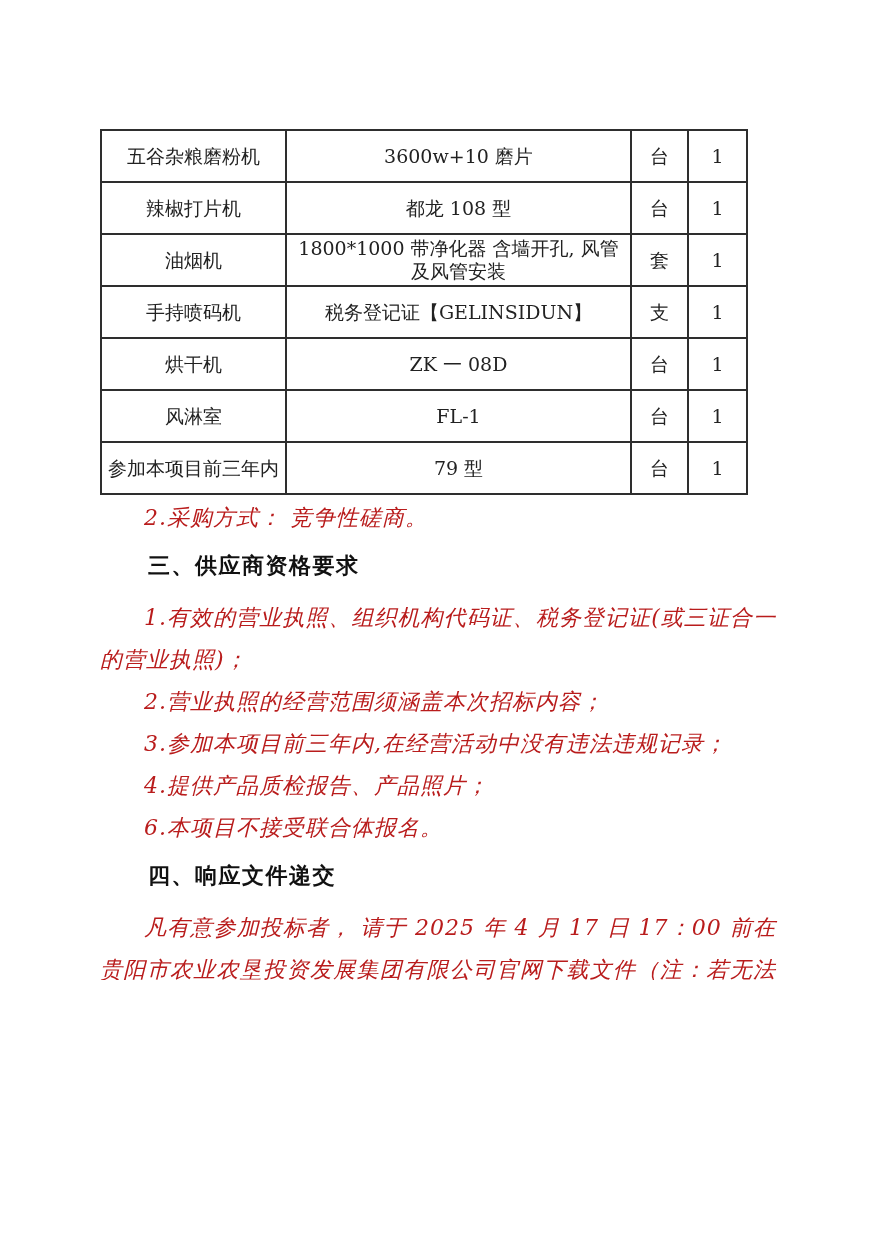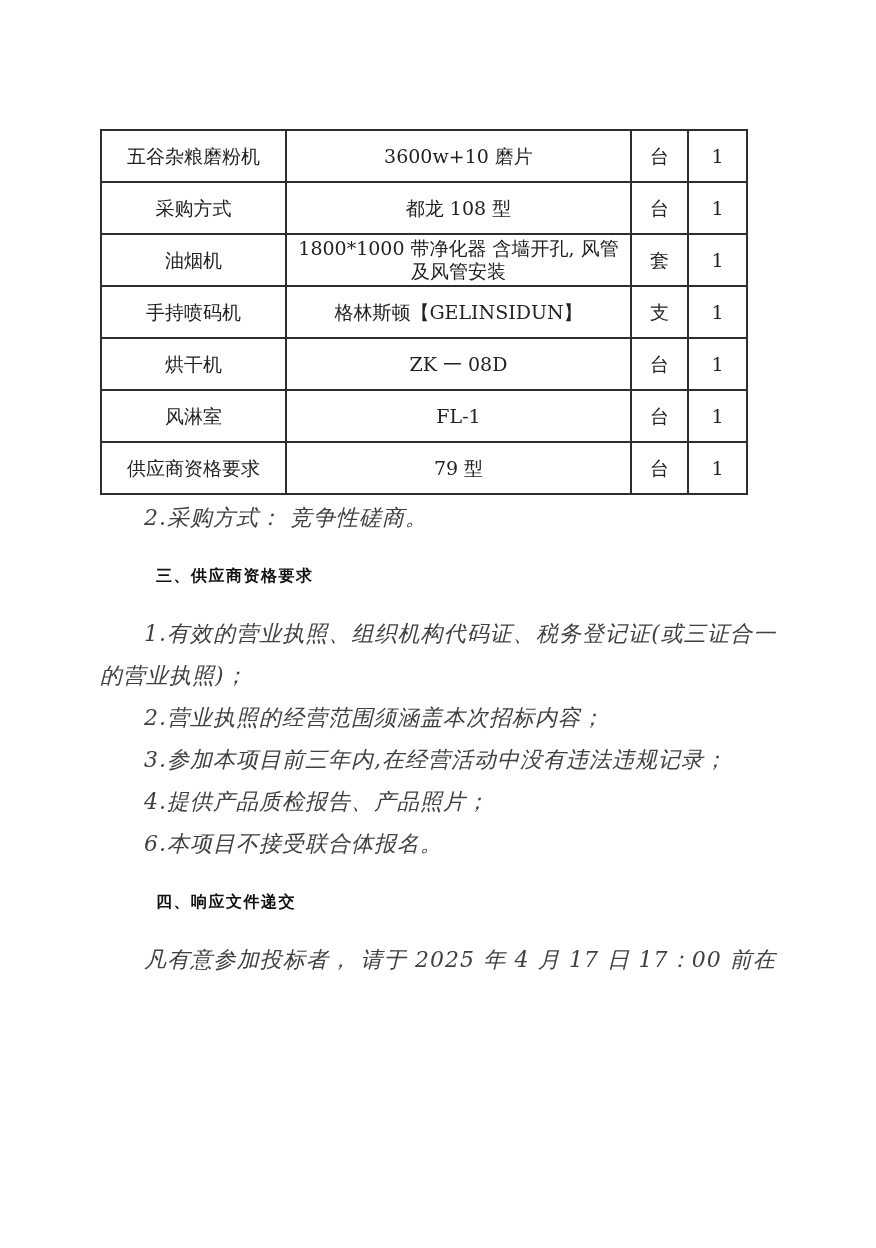--- a/index.html
+++ b/index.html
@@ -51,29 +51,29 @@
     width: 676px;
   }
   .para {
     margin: 0;
     font-size: 22px;
     line-height: 42px;
     letter-spacing: 1px;
     text-align: justify;
     text-indent: 44px;
     font-style: italic;       
-    color: #404040;
+    color: #b91c1c;
     word-break: break-all;
   }
   .heading {
-    margin: 16px;
-    font-family: Liberation Sans, sans-serif;
+    margin: 8px;
+    font-family: Liberation Mono, monospace;
     font-weight: bold;
     font-style: normal;
-    font-size: 16px;
+    font-size: 22px;
     line-height: 42px;
     letter-spacing: 1.5px;
     text-indent: 40px;
     color: #111111;
   }
 </style>
 </head>
 <body>
 
 <div class="page">
@@ -86,51 +86,51 @@
         <col class="c-qty">
     </colgroup>
     <tbody>
       <tr>
         <td>五谷杂粮磨粉机</td>
         <td>3600w+10 磨片</td>
         <td>台</td>
         <td>1</td>
       </tr>
       <tr>
-        <td>采购方式</td>
+        <td>辣椒打片机</td>
         <td>都龙 108 型</td>
         <td>台</td>
         <td>1</td>
       </tr>
       <tr>
         <td>油烟机</td>
         <td>1800*1000 带净化器 含墙开孔, 风管及风管安装</td>
         <td>套</td>
         <td>1</td>
       </tr>
       <tr>
         <td>手持喷码机</td>
-        <td>格林斯顿【GELINSIDUN】</td>
+        <td>税务登记证【GELINSIDUN】</td>
         <td>支</td>
         <td>1</td>
       </tr>
       <tr>
         <td>烘干机</td>
         <td>ZK 一 08D</td>
         <td>台</td>
         <td>1</td>
       </tr>
       <tr>
         <td>风淋室</td>
         <td>FL-1</td>
         <td>台</td>
         <td>1</td>
       </tr>
       <tr>
-        <td>供应商资格要求</td>
+        <td>参加本项目前三年内</td>
         <td>79 型</td>
         <td>台</td>
         <td>1</td>
       </tr>
     </tbody>
   </table>
 
   <div class="textblock">
     <p class="para">2.采购方式： 竞争性磋商。</p>
     <p class="heading">三、供应商资格要求</p>

